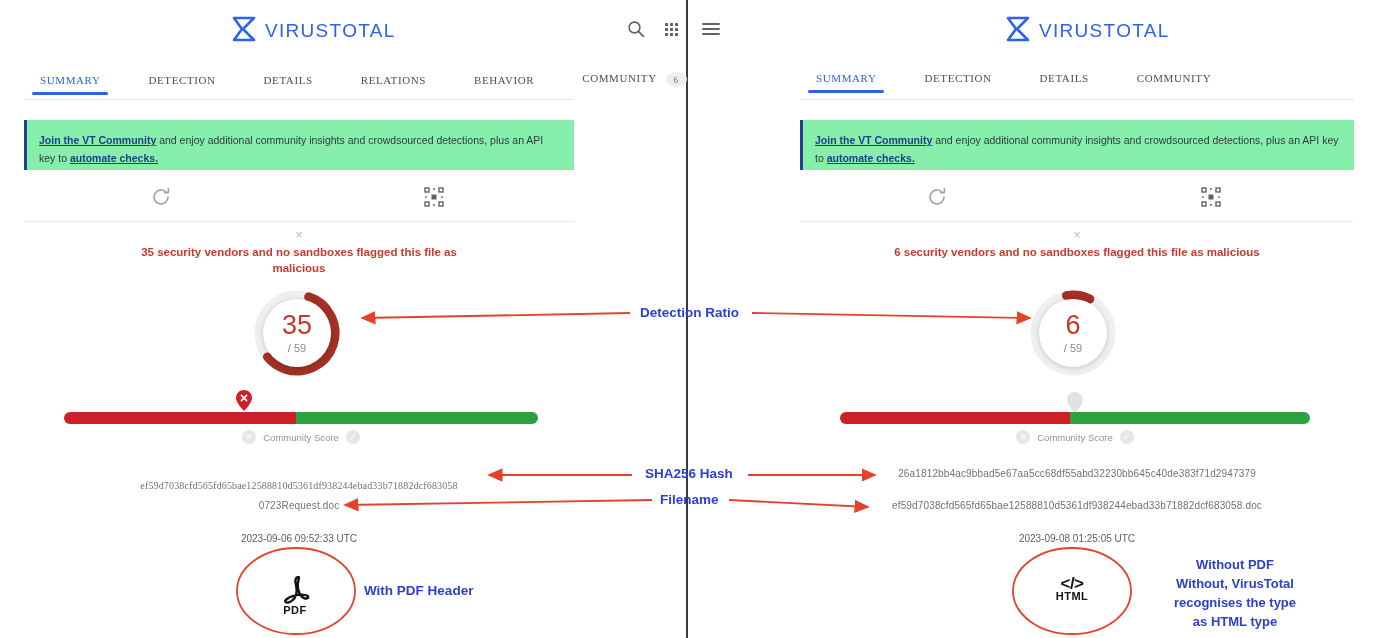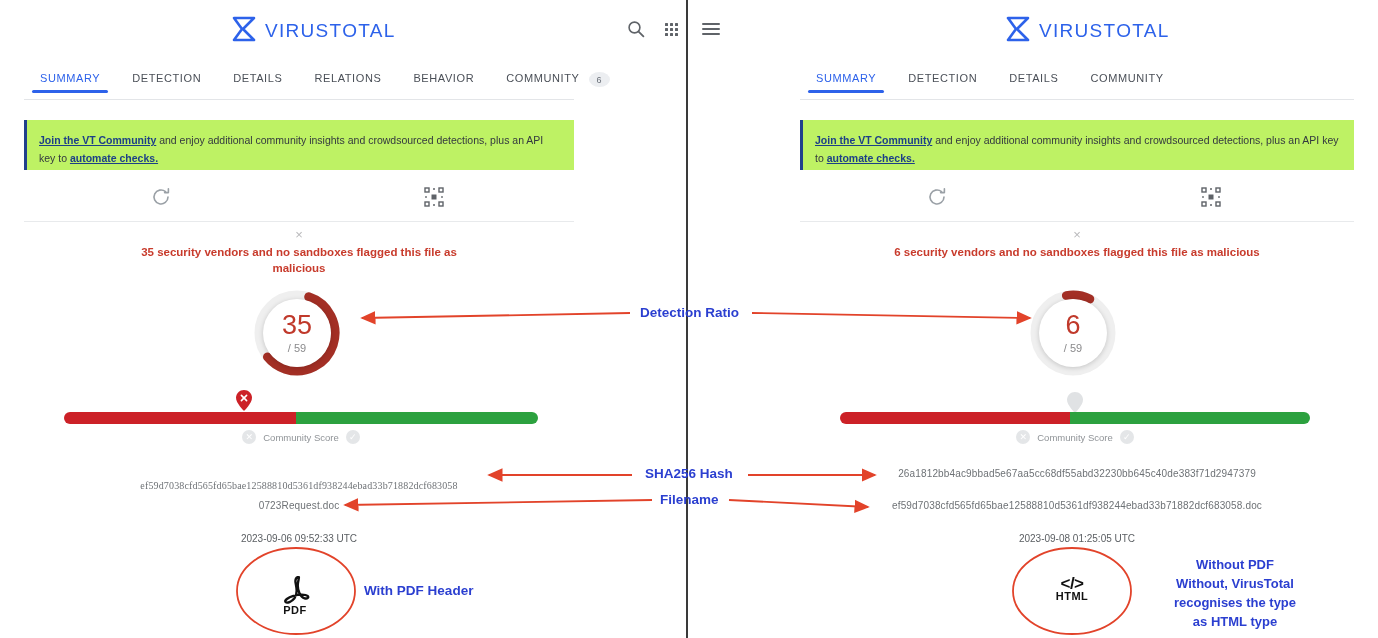--- a/index.html
+++ b/index.html
@@ -35,41 +35,41 @@
 
   
   .grid-icon{display:grid;grid-template-columns:repeat(3,3px);grid-template-rows:repeat(3,3px);gap:2px;}
   .grid-icon i{display:block;width:3px;height:3px;background:#5f6368;border-radius:0.5px;}
 
   
   .hamburger{display:flex;flex-direction:column;gap:3px;width:18px;}
   .hamburger i{display:block;height:2px;background:#5f6368;border-radius:1px;}
 
   
-  .tabs{position:absolute;display:flex;align-items:flex-start;gap:0;}
+  .tabs{position:absolute;display:flex;align-items:center;gap:16px;font-family:Liberation Serif, serif;}
   .tab{
     font-size:11px;letter-spacing:0.6px;color:#4a4f57;
     padding:0 16px 9px 16px;cursor:pointer;white-space:nowrap;
     position:relative;font-weight:500;
   }
   .tab.active{color:#2d62ea;}
   .tab.active:after{
     content:"";position:absolute;left:8px;right:8px;bottom:0;height:3px;
     background:#2d62ea;border-radius:2px;
   }
   .tab-badge{
     display:inline-flex;align-items:center;justify-content:center;
     min-width:15px;height:15px;border-radius:50%;background:#eceef1;
     color:#6a7079;font-size:9px;margin-left:6px;vertical-align:middle;padding:0 3px;
   }
   .tab-rule{position:absolute;height:1px;background:#e3e5e8;}
 
   
   .banner{
-    position:absolute;background:#bef264;border-left:3px solid #20418c;
+    position:absolute;background:#86efac;border-left:3px solid #20418c;
     padding:11px 14px 25px 12px;box-sizing:border-box;
     font-size:10.5px;line-height:1.75;color:#33383f;
   }
   .banner a{color:#1c3f87;font-weight:bold;text-decoration:underline;cursor:pointer;}
 
   
   .action-row{position:absolute;}
   .action-rule{position:absolute;height:1px;background:#e8eaec;}
   .reanalyze{position:absolute;width:22px;height:22px;}
   .qr-icon{position:absolute;width:20px;height:20px;}

